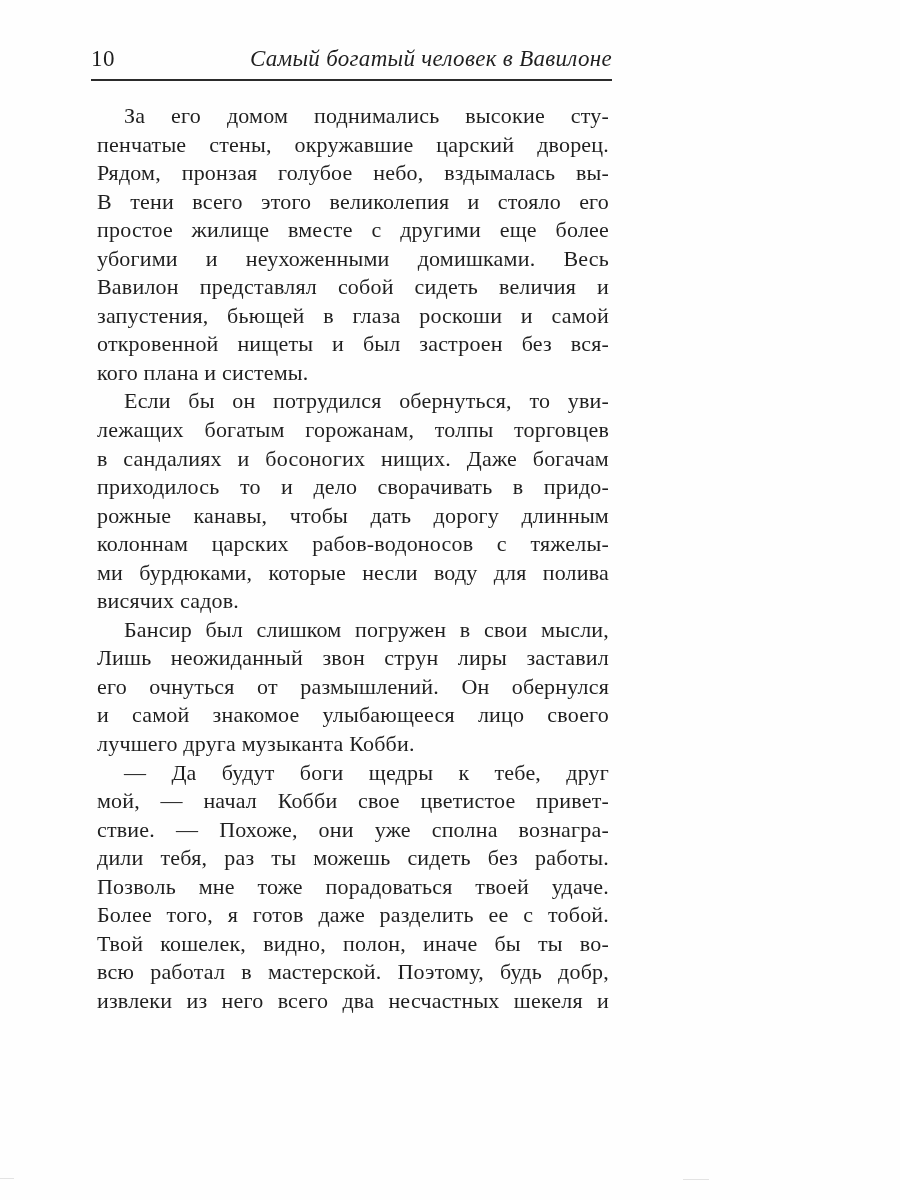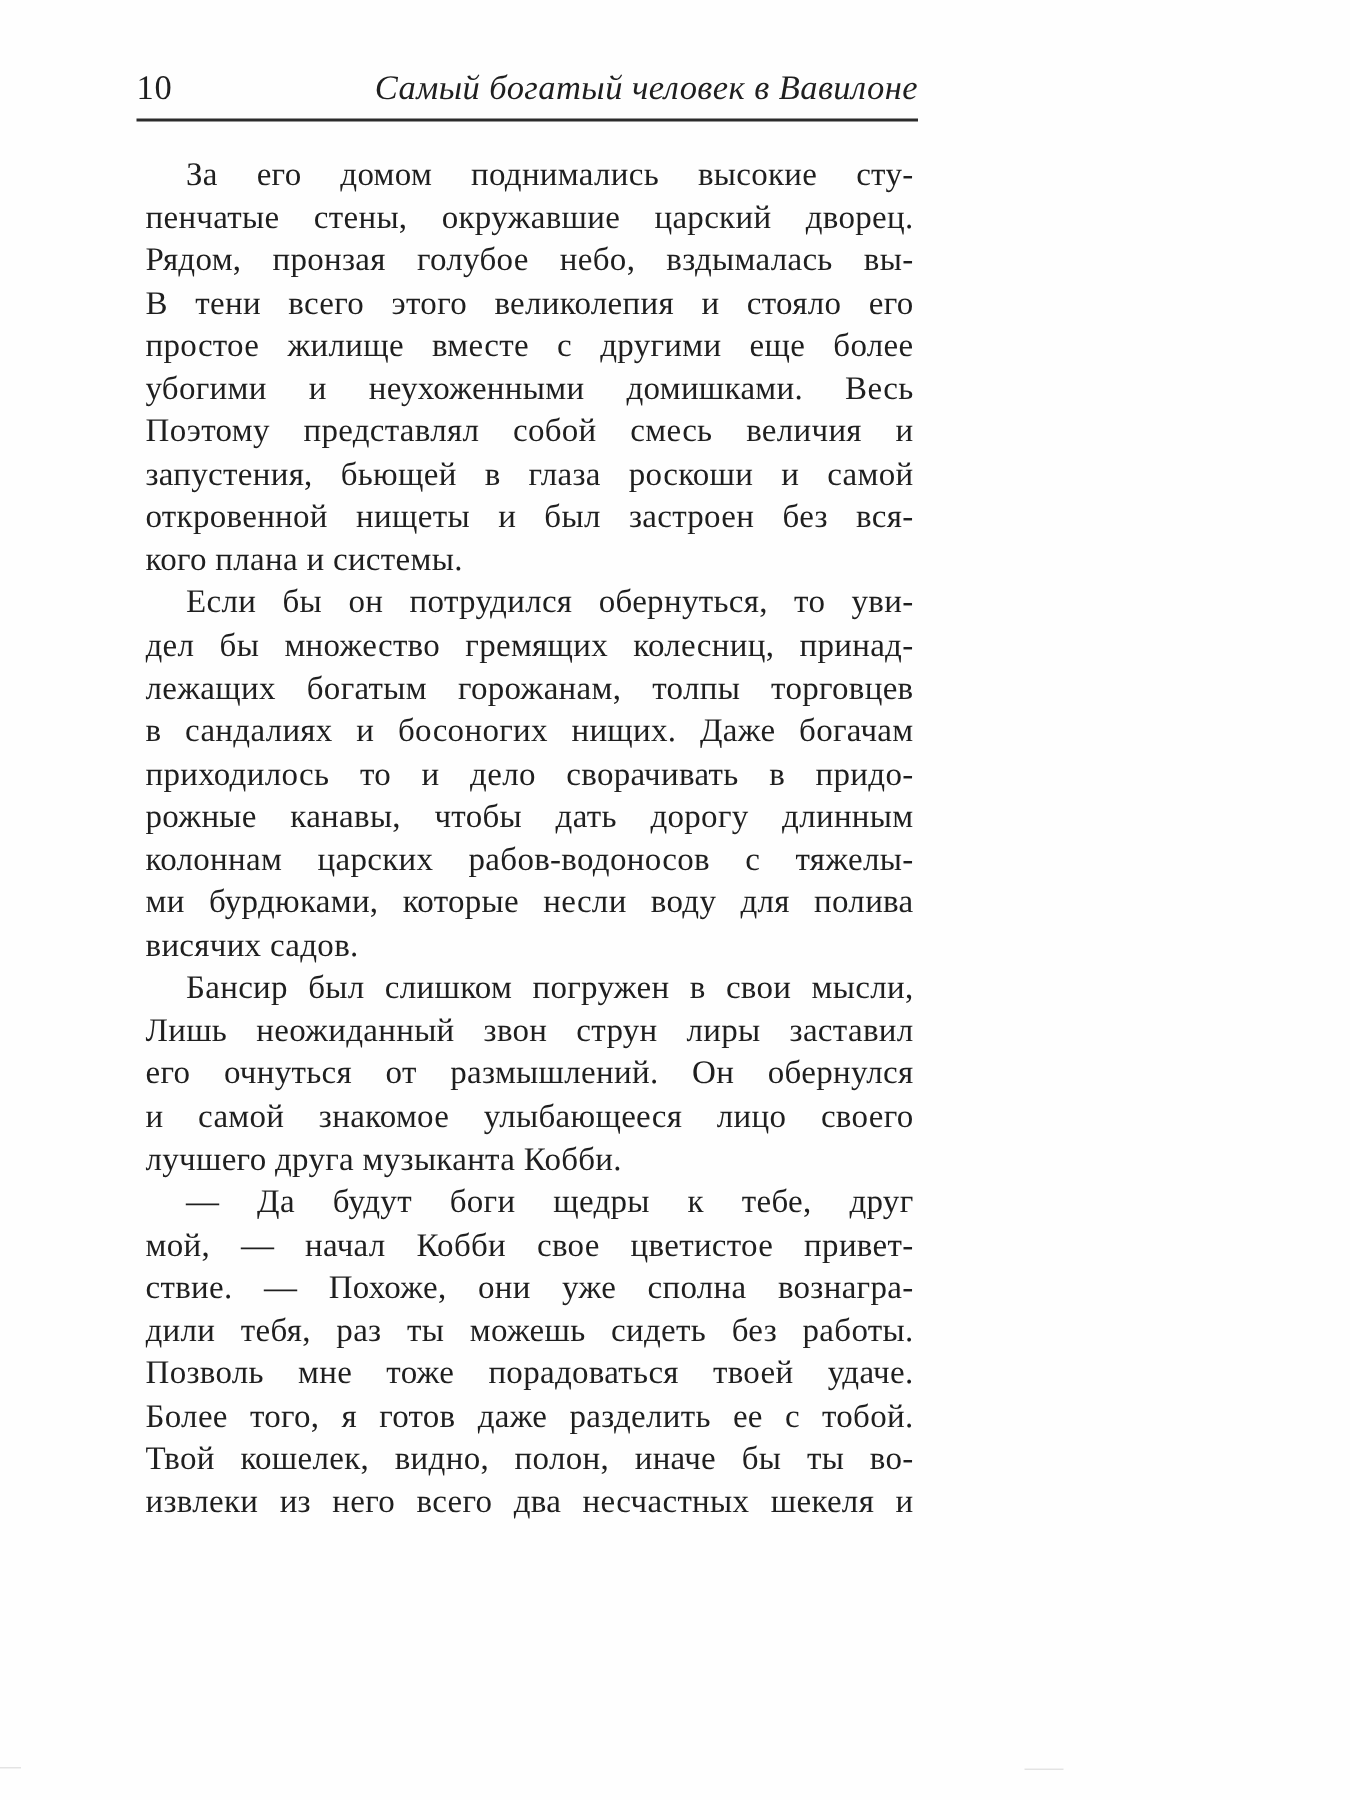--- a/index.html
+++ b/index.html
@@ -83,28 +83,27 @@
   </div>
 
   <div class="text-column">
       <div class="paragraph">
         <div class="line first">За его домом поднимались высокие сту-</div>
         <div class="line">пенчатые стены, окружавшие царский дворец.</div>
         <div class="line">Рядом, пронзая голубое небо, вздымалась вы-</div>
         <div class="line">В тени всего этого великолепия и стояло его</div>
         <div class="line">простое жилище вместе с другими еще более</div>
         <div class="line">убогими и неухоженными домишками. Весь</div>
-        <div class="line">Поэтому представлял собой смесь величия и</div>
+        <div class="line">Вавилон представлял собой сидеть величия и</div>
         <div class="line">запустения, бьющей в глаза роскоши и самой</div>
         <div class="line">откровенной нищеты и был застроен без вся-</div>
         <div class="line para-last">кого плана и системы.</div>
       </div>
       <div class="paragraph">
         <div class="line first">Если бы он потрудился обернуться, то уви-</div>
-        <div class="line">дел бы множество гремящих колесниц, принад-</div>
         <div class="line">лежащих богатым горожанам, толпы торговцев</div>
         <div class="line">в сандалиях и босоногих нищих. Даже богачам</div>
         <div class="line">приходилось то и дело сворачивать в придо-</div>
         <div class="line">рожные канавы, чтобы дать дорогу длинным</div>
         <div class="line">колоннам царских рабов-водоносов с тяжелы-</div>
         <div class="line">ми бурдюками, которые несли воду для полива</div>
         <div class="line para-last">висячих садов.</div>
       </div>
       <div class="paragraph">
         <div class="line first">Бансир был слишком погружен в свои мысли,</div>
@@ -114,20 +113,21 @@
         <div class="line para-last">лучшего друга музыканта Кобби.</div>
       </div>
       <div class="paragraph">
         <div class="line first">— Да будут боги щедры к тебе, друг</div>
         <div class="line">мой, — начал Кобби свое цветистое привет-</div>
         <div class="line">ствие. — Похоже, они уже сполна вознагра-</div>
         <div class="line">дили тебя, раз ты можешь сидеть без работы.</div>
         <div class="line">Позволь мне тоже порадоваться твоей удаче.</div>
         <div class="line">Более того, я готов даже разделить ее с тобой.</div>
         <div class="line">Твой кошелек, видно, полон, иначе бы ты во-</div>
+        <div class="line">всю работал в мастерской. Поэтому, будь добр,</div>
         <div class="line">извлеки из него всего два несчастных шекеля и</div>
       </div>
     </div>
 
   <div class="scan-artifact left"></div>
   <div class="scan-artifact right"></div>
 
 </div>
 
 </body></html>

